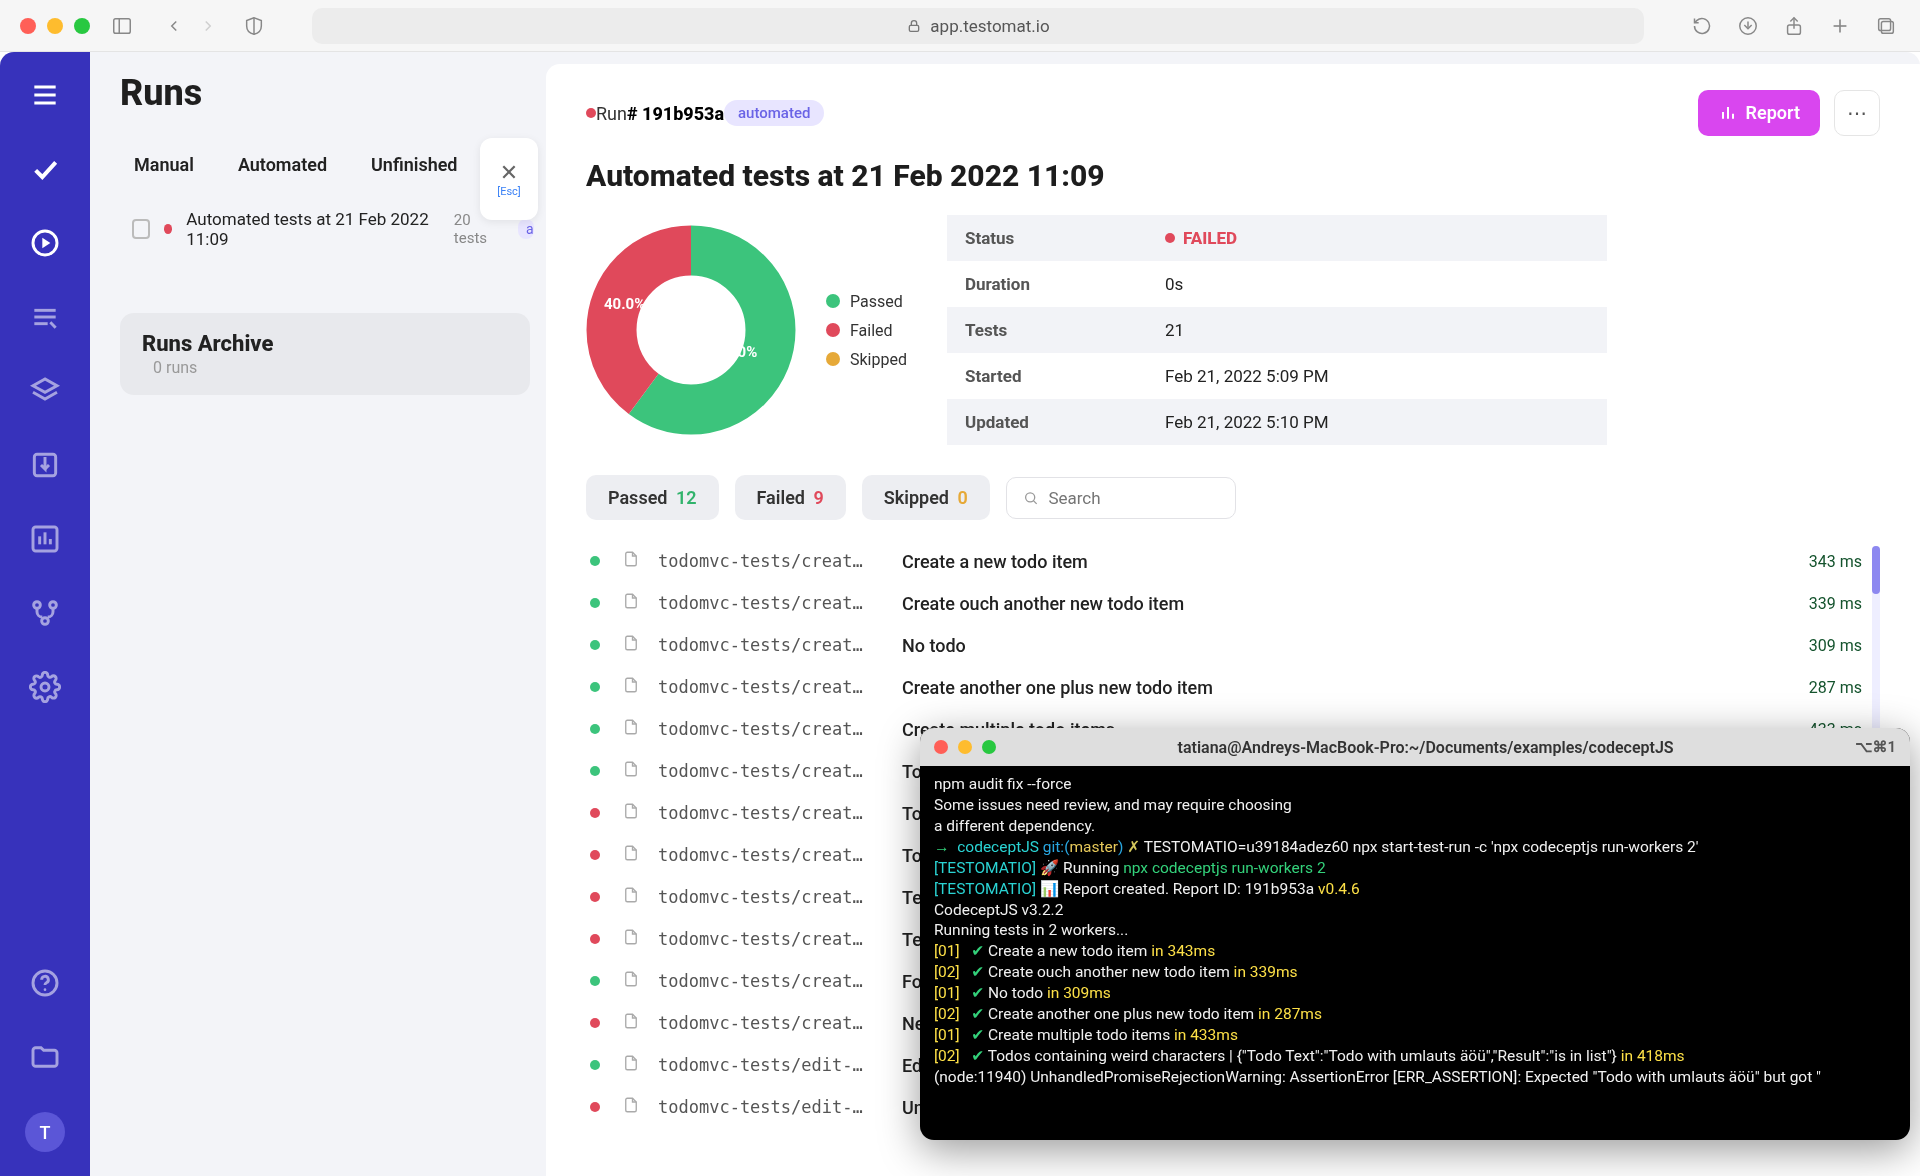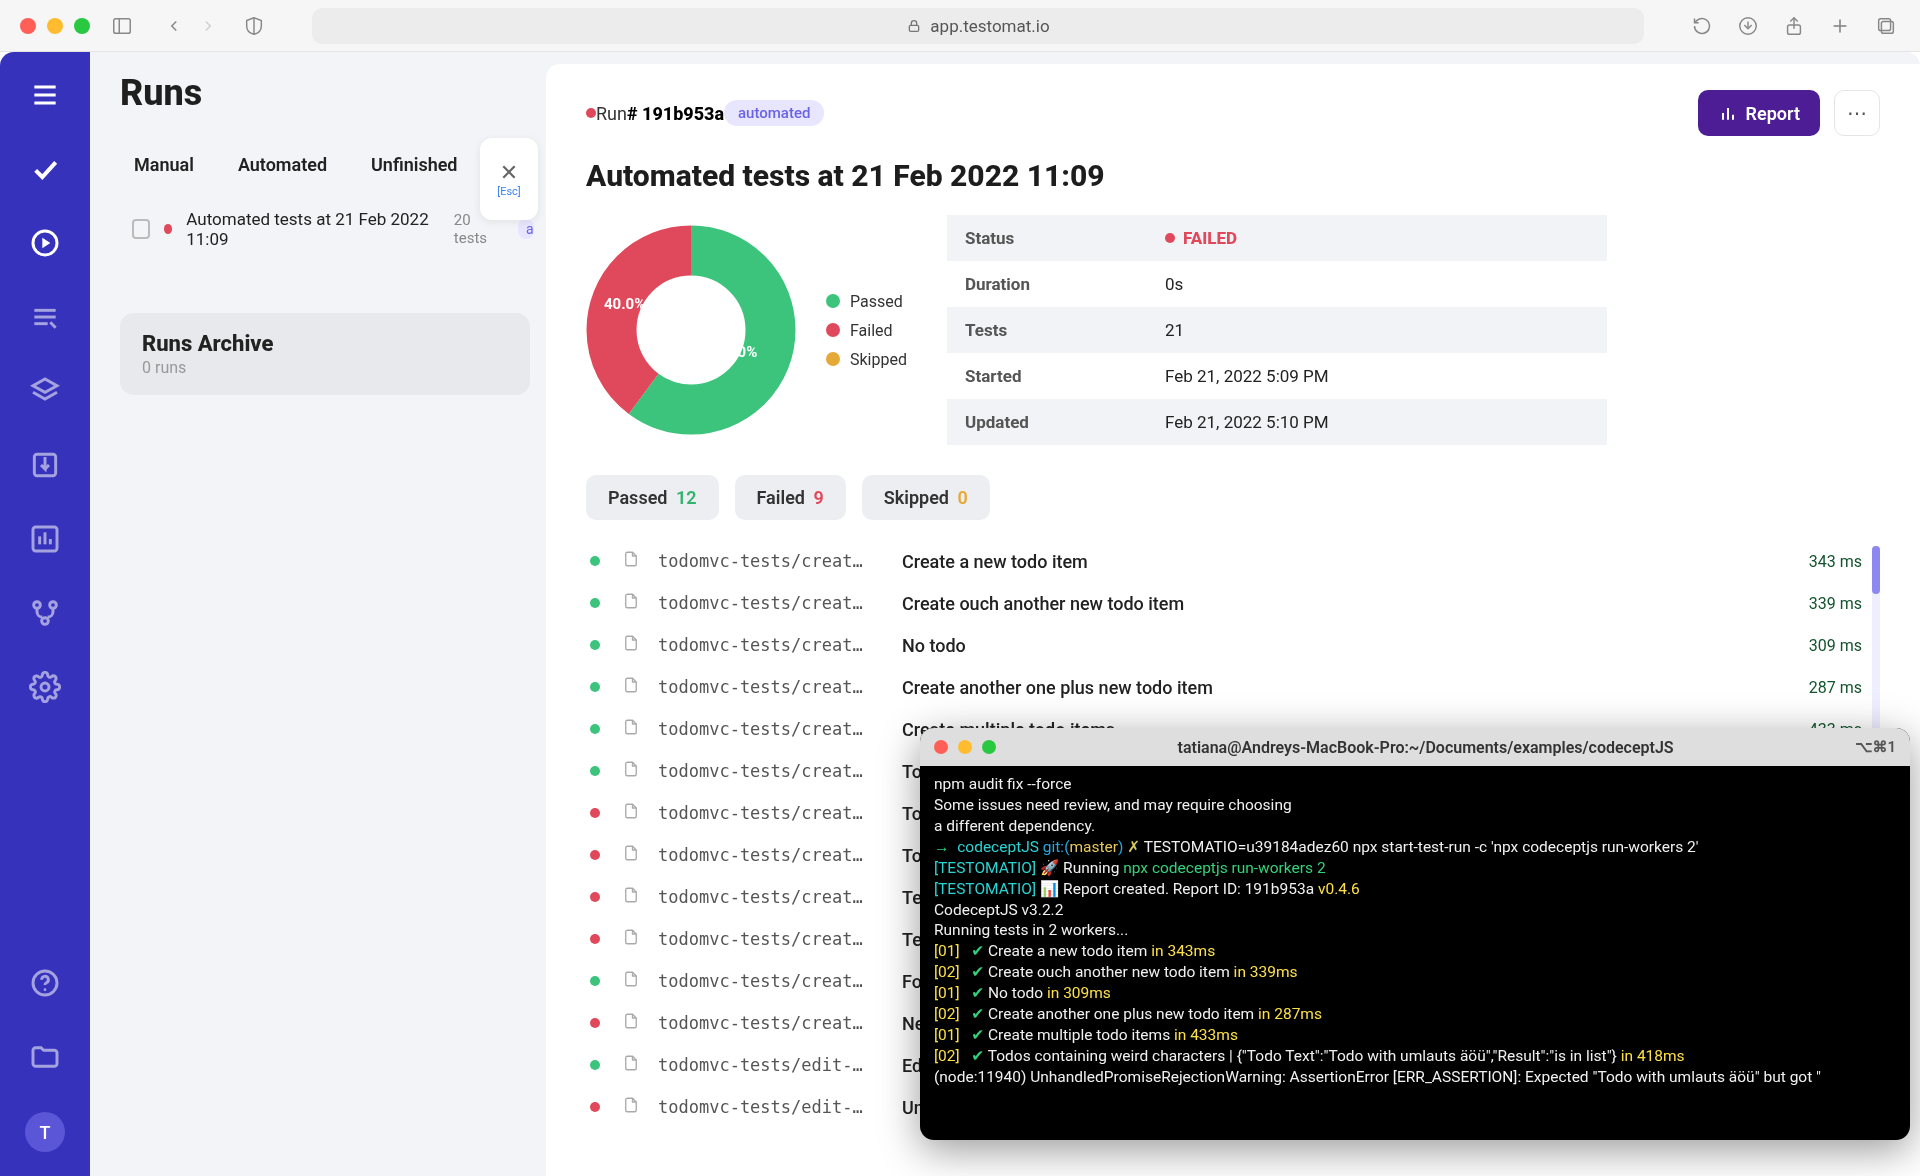--- a/index.html
+++ b/index.html
@@ -57,21 +57,21 @@
   .run-row .cb { width:20px; height:20px; border:2px solid #bbb; border-radius:4px; }
   .run-row .dot { width:10px; height:10px; border-radius:50%; background:#e0495b; }
   .run-count { color:#888; font-size:15px; margin-left:6px; }
   .run-badge { background:#e8e5ff; color:#6a63e6; font-size:14px; padding:2px 8px; border-radius:10px; margin-left:4px; overflow:hidden; max-width:16px; }
 
   .runs-archive {
     margin-top: 54px; background:#e8e9ed; border-radius:14px; padding:18px 22px;
     width: 410px;
   }
   .runs-archive .t { font-size:22px; font-weight:800; color:#222; }
-  .runs-archive .s { font-size:16px; color:#999; margin-top:2px; }
+  .runs-archive .s { font-size:16px; color:#999; margin-top:2px;margin-left:11px; }
 
   
   .close-pill {
     position:absolute; top: 86px; left: 390px;
     width: 58px; height: 82px; background:#fff; border-radius:12px;
     display:flex; flex-direction:column; align-items:center; justify-content:center;
     box-shadow: 0 2px 8px rgba(0,0,0,.08); color:#666; z-index:5;
   }
   .close-pill .x { font-size:22px; }
   .close-pill .esc { font-size:11px; color:#3b82f6; }
@@ -86,22 +86,22 @@
   }
   .run-id-line { display:flex; align-items:center; font-size:18px; }
   .run-id-line .dot { width:10px; height:10px; border-radius:50%; background:#e0495b; }
   .run-id-line .lbl { color:#333; }
   .run-id-line .hash { font-weight:800; }
   .run-id-line .badge {
     background:#e8e5ff; color:#6a63e6; font-size:15px; padding:4px 14px; border-radius:14px; font-weight:500;
   }
   .detail-actions { display:flex; gap:14px; }
   .btn-report {
-    background:#4c1d95; color:#fff; border:none; border-radius:10px; padding:12px 20px;
-    font-size:18px; font-weight:600; cursor:pointer; display:flex; align-items:center; gap:8px;
+    background:#d946ef; color:#fff; border:none; border-radius:10px; padding:12px 20px;
+    font-size:18px; font-weight:600; cursor:pointer; display:flex; gap:8px;
   }
   .btn-more {
     width:46px; height:46px; border:1px solid #e5e5e5; border-radius:10px; background:#fff;
     display:flex; align-items:center; justify-content:center; cursor:pointer; color:#555; font-size:20px;
   }
   .detail-title { font-size:30px; font-weight:800; color:#1d1d1d; margin-bottom: 22px; }
 
   .summary-row { display:flex; gap:40px; }
   .chart-wrap { display:flex; align-items:center; gap:30px; }
   .donut { width:210px; height:210px; position:relative; }
@@ -454,20 +454,27 @@
         <span class="n-green">12</span>
       </div>
       <div class="pill">
         <span>Failed</span>
         <span class="n-red">9</span>
       </div>
       <div class="pill">
         <span>Skipped</span>
         <span class="n-amber">0</span>
       </div>
+      <div class="search">
+        <svg width="18" height="18" viewBox="0 0 24 24" fill="none" stroke="#999" stroke-width="2">
+            <circle cx="11" cy="11" r="7"></circle>
+            <line x1="21" y1="21" x2="16" y2="16"></line>
+          </svg>
+        <input placeholder="Search" style="">
+      </div>
     </div>
 
     <div class="tests" id="tests">
       <div class="vtrack">
           <div class="thumb"></div>
         </div>
     <div class="test-row">
           <span class="st pass"></span>
           <span class="file-ic"><svg width="18" height="18" viewBox="0 0 24 24" fill="none" stroke="currentColor" stroke-width="1.8">
               <path d="M14 3H7a2 2 0 0 0-2 2v14a2 2 0 0 0 2 2h10a2 2 0 0 0 2-2V8z"></path>

